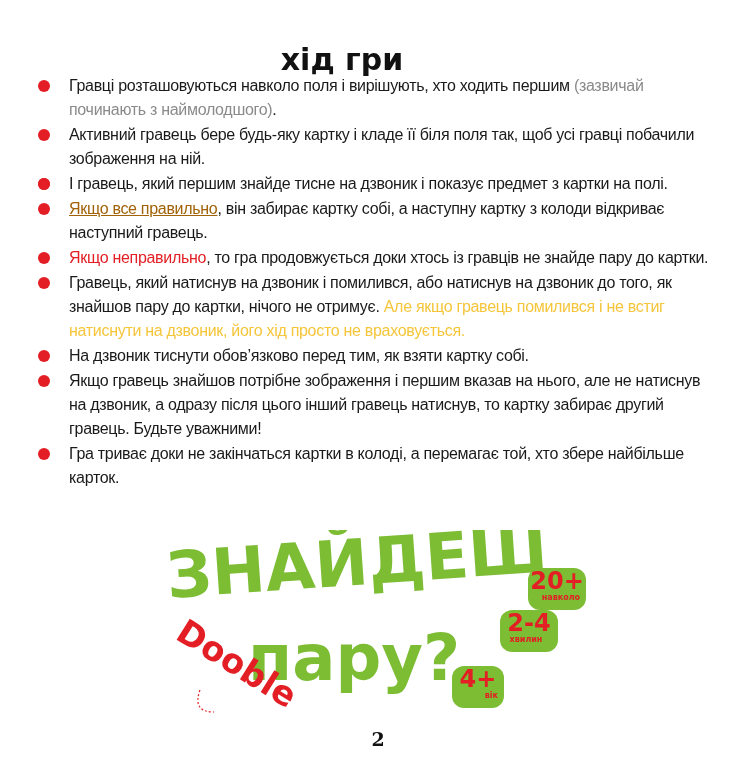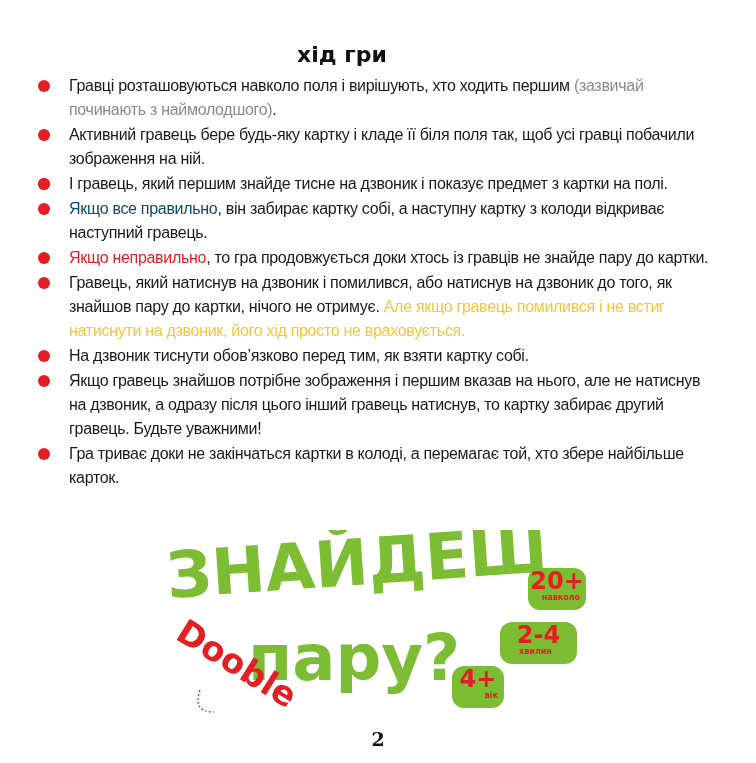--- a/index.html
+++ b/index.html
@@ -2,32 +2,32 @@
 <html><head>
 <meta charset="utf-8">
 <style>
   html, body { margin: 0; padding: 0; }
   body {
     width: 756px; height: 763px; background: #ffffff; position: relative; overflow: hidden;
     font-family: "Liberation Sans", "DejaVu Sans", sans-serif; color: #1a1a1a;
   }
   .title {
     position: absolute; left: 0; width: 684px; top: 42px; text-align: center;
-    font-family: "DejaVu Sans", sans-serif; font-weight: bold; font-size: 22px; color: #111;
+    font-family: "DejaVu Sans", sans-serif; font-weight: bold; font-size: 30px; color: #111;
   }
   .rules { position: absolute; left: 36px; top: 74px; width: 680px; margin: 0; padding: 0; list-style: none; }
   .rule {
     position: relative; padding-left: 33px; font-size: 16px; line-height: 24px;
     margin-bottom: 1px; letter-spacing: -0.3px; font-stretch: condensed;
   }
   .bullet {
     position: absolute; left: 2px; top: 6px; width: 12px; height: 12px; border-radius: 50%; background: #e31e24;
   }
   .c-gray { color: #8a8a8a; }
-  .c-green { color: #0c4a6e; }
+  .c-green { color: #a16207; text-decoration: underline; }
   .c-red { color: #e31e24; }
   .c-yellow { color: #f5c53a; }
 
   .logo { position: absolute; left: 160px; top: 530px; width: 460px; height: 200px; }
   .badge {
     position: absolute; background: #7cbd34; border-radius: 12px; color: #e31e24; text-align: center;
     font-family: "DejaVu Sans", sans-serif; font-weight: bold;
   }
   .badge .big { display: block; font-size: 24px; line-height: 26px; }
   .badge .small { display: block; font-size: 8px; line-height: 8px; text-align: right; padding-right: 6px; }
@@ -61,21 +61,21 @@
       <text x="88" y="150" font-size="64">пару?</text>
     </g>
     <path d="M40 160 q-8 22 14 22" fill="none" stroke="#e31e24" stroke-width="1.2" stroke-dasharray="2 2"></path>
     <text x="14" y="108" font-family="DejaVu Sans, sans-serif" font-weight="bold" font-size="34" fill="#e31e24" transform="rotate(32 14 108)">Dooble</text>
   </svg>
 
   <div class="badge" style="left:368px; top:38px; width:58px; height:42px;">
     <span class="big">20+</span>
     <span class="small">навколо</span>
   </div>
-  <div class="badge" style="left:340px; top:92px; width:77px; height:42px;">
+  <div class="badge" style="left:340px; top:80px; width:58px; height:42px;">
     <span class="big">2-4</span>
     <span class="small" style="text-align:center;">хвилин</span>
   </div>
   <div class="badge" style="left:292px; top:136px; width:52px; height:42px;">
     <span class="big">4+</span>
     <span class="small">вік</span>
   </div>
 </div>
 
 <div class="page-number">2</div>

